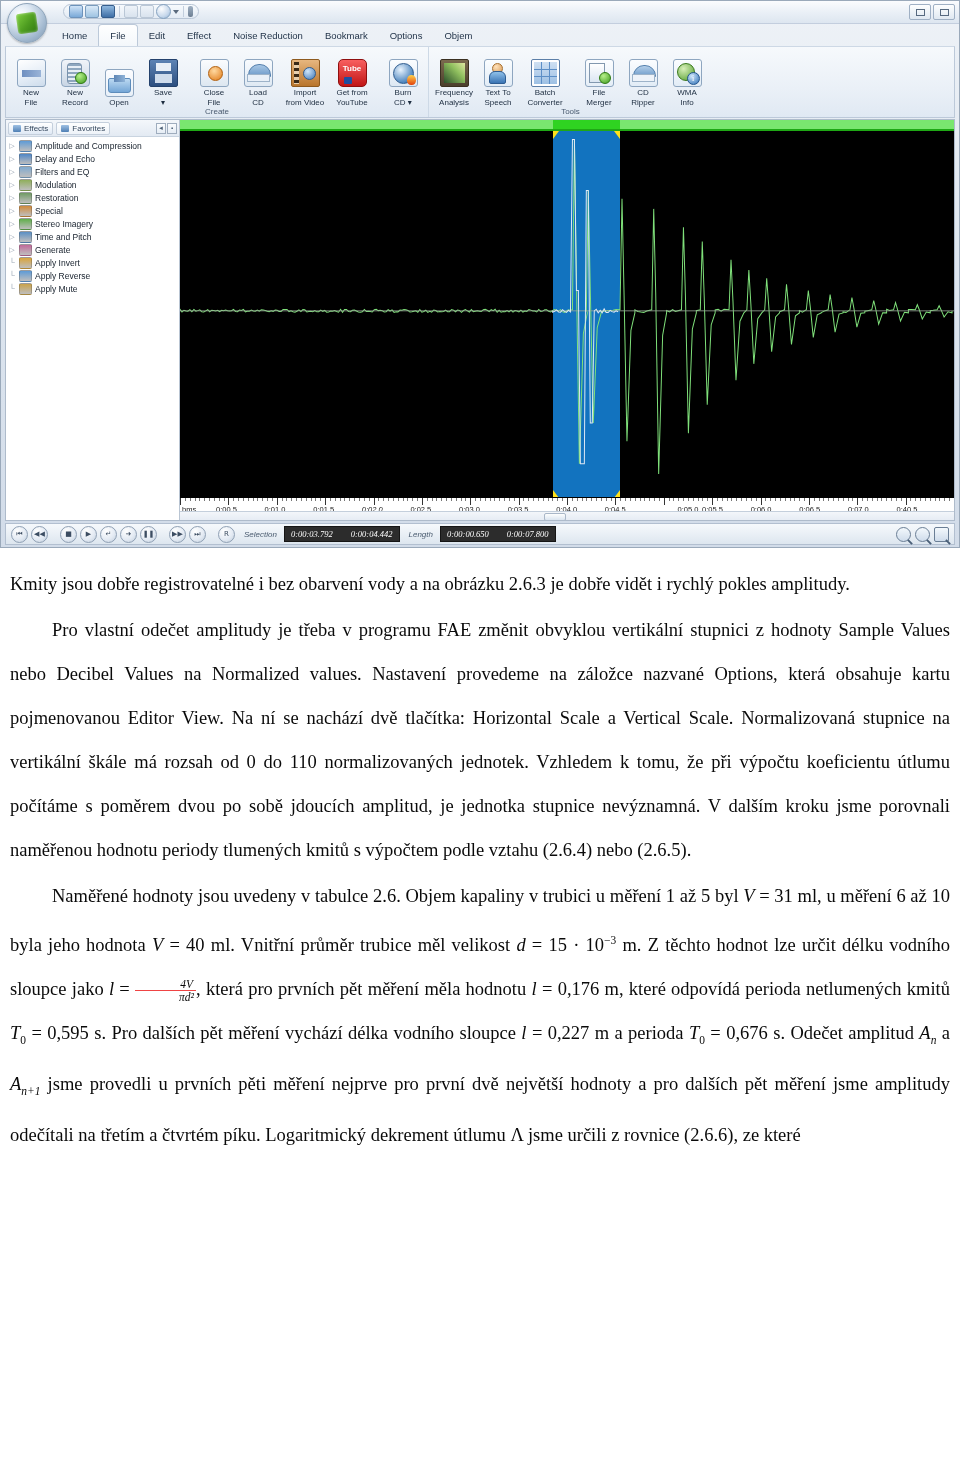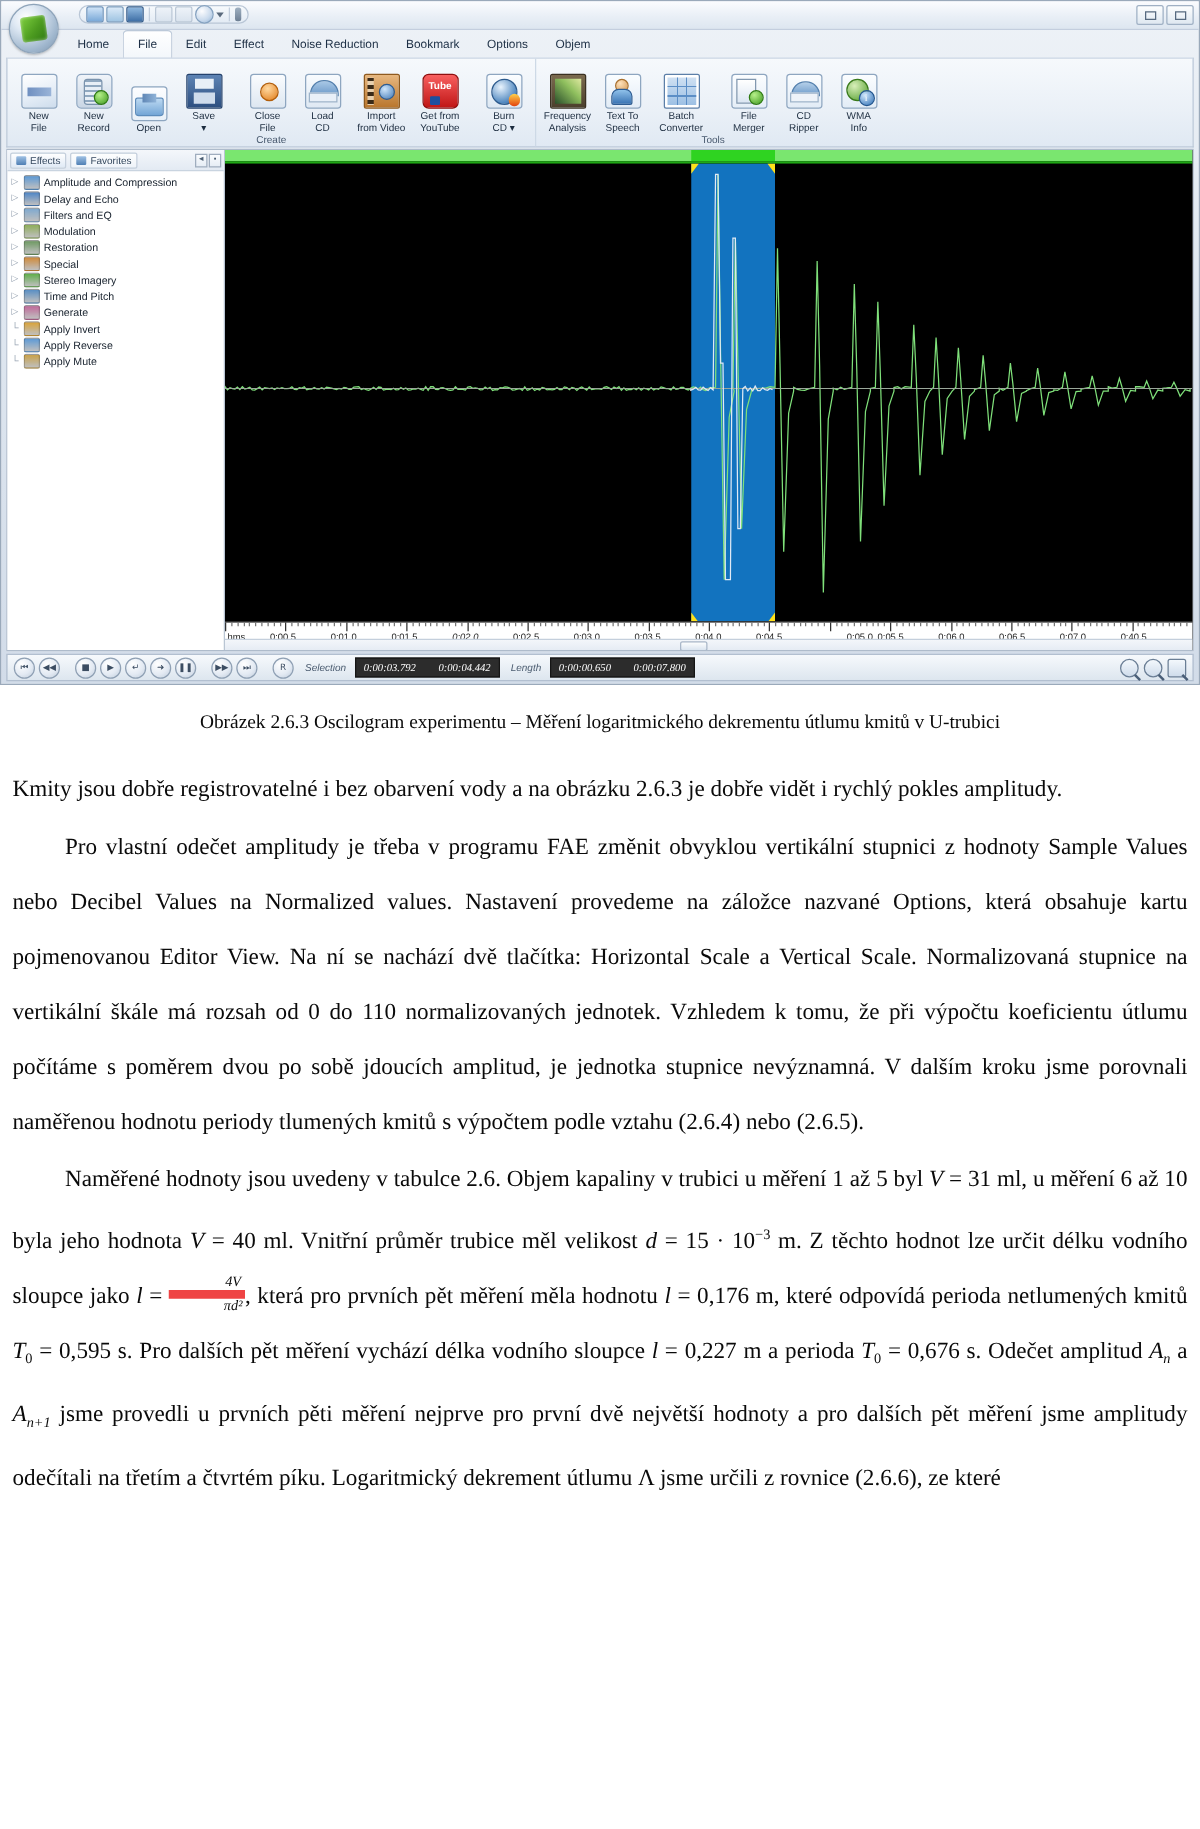--- a/index.html
+++ b/index.html
@@ -226,21 +226,21 @@
 
   
   .doc{width:960px;padding:14px 10px 10px 10px;box-sizing:border-box;
        font-family:"Liberation Serif",serif;color:#0a0a0a;}
   .caption{text-align:center;font-size:15.5px;line-height:20px;margin:6px 0 22px 0;}
   p.body{font-size:18.5px;line-height:44px;margin:0 0 2px 0;text-align:justify;
          text-justify:inter-word;}
   p.body.ind{text-indent:42px;}
   .it{font-style:italic;}
   .frac{display:inline-block;vertical-align:-0.55em;text-align:center;font-size:.62em;line-height:1.05;}
-  .frac .num{display:block;border-bottom:7px solid #ef4444;padding:0 2px;}
+  .frac .num{display:block;border-bottom:1px solid #ef4444;padding:0 2px;}
   .frac .den{display:block;padding:0 2px;text-align:center;}
   sub{font-size:.62em;}
   sup{font-size:.62em;}
 </style>
 </head>
 <body>
 
 <div class="app">
 
   <div class="titlebar">
@@ -689,21 +689,20 @@
       </div>
       <div class="zoomicons">
         <span class="zico"></span>
         <span class="zico"></span>
         <span class="zico sq"></span>
       </div>
     </div>
 </div>
 
 <div class="doc">
-  <div class="caption">Obrázek 2.6.3 Oscilogram experimentu – Měření logaritmického dekrementu útlumu kmitů v U-trubici</div>
 
   <p class="body">Kmity jsou dobře registrovatelné i bez obarvení vody a na obrázku 2.6.3 je dobře vidět i rychlý pokles amplitudy.</p>
 
   <p class="body ind">Pro vlastní odečet amplitudy je třeba v programu FAE změnit obvyklou vertikální stupnici z hodnoty Sample Values nebo Decibel Values na Normalized values. Nastavení provedeme na záložce nazvané Options, která obsahuje kartu pojmenovanou Editor View. Na ní se nachází dvě tlačítka: Horizontal Scale a Vertical Scale. Normalizovaná stupnice na vertikální škále má rozsah od 0 do 110 normalizovaných jednotek. Vzhledem k tomu, že při výpočtu koeficientu útlumu počítáme s poměrem dvou po sobě jdoucích amplitud, je jednotka stupnice nevýznamná. V dalším kroku jsme porovnali naměřenou hodnotu periody tlumených kmitů s výpočtem podle vztahu (2.6.4) nebo (2.6.5).</p>
 
   <p class="body ind">
     <span>Naměřené hodnoty jsou uvedeny v tabulce 2.6. Objem kapaliny v trubici u měření 1 až 5 byl </span><span class="it">V</span><span> = 31 ml, u měření 6 až 10 byla jeho hodnota </span><span class="it">V</span><span> = 40 ml. Vnitřní průměr trubice měl velikost </span><span class="it">d</span><span> = 15 · 10</span><sup>−3</sup><span> m. Z těchto hodnot lze určit délku vodního sloupce jako </span><span class="it">l</span><span> = </span><span class="frac it"><span class="num">4V</span><span class="den">πd²</span></span><span>, která pro prvních pět měření měla hodnotu </span><span class="it">l</span><span> = 0,176 m, které odpovídá perioda netlumených kmitů </span><span class="it">T</span><sub>0</sub><span> = 0,595 s. Pro dalších pět měření vychází délka vodního sloupce </span><span class="it">l</span><span> = 0,227 m a perioda </span><span class="it">T</span><sub>0</sub><span> = 0,676 s. Odečet amplitud </span><span class="it">A</span><sub class="it">n</sub><span> a </span><span class="it">A</span><sub class="it">n+1</sub><span> jsme provedli u prvních pěti měření nejprve pro první dvě největší hodnoty a pro dalších pět měření jsme amplitudy odečítali na třetím a čtvrtém píku. Logaritmický dekrement útlumu Λ jsme určili z rovnice (2.6.6), ze které</span>
   </p>
 </div>
 

